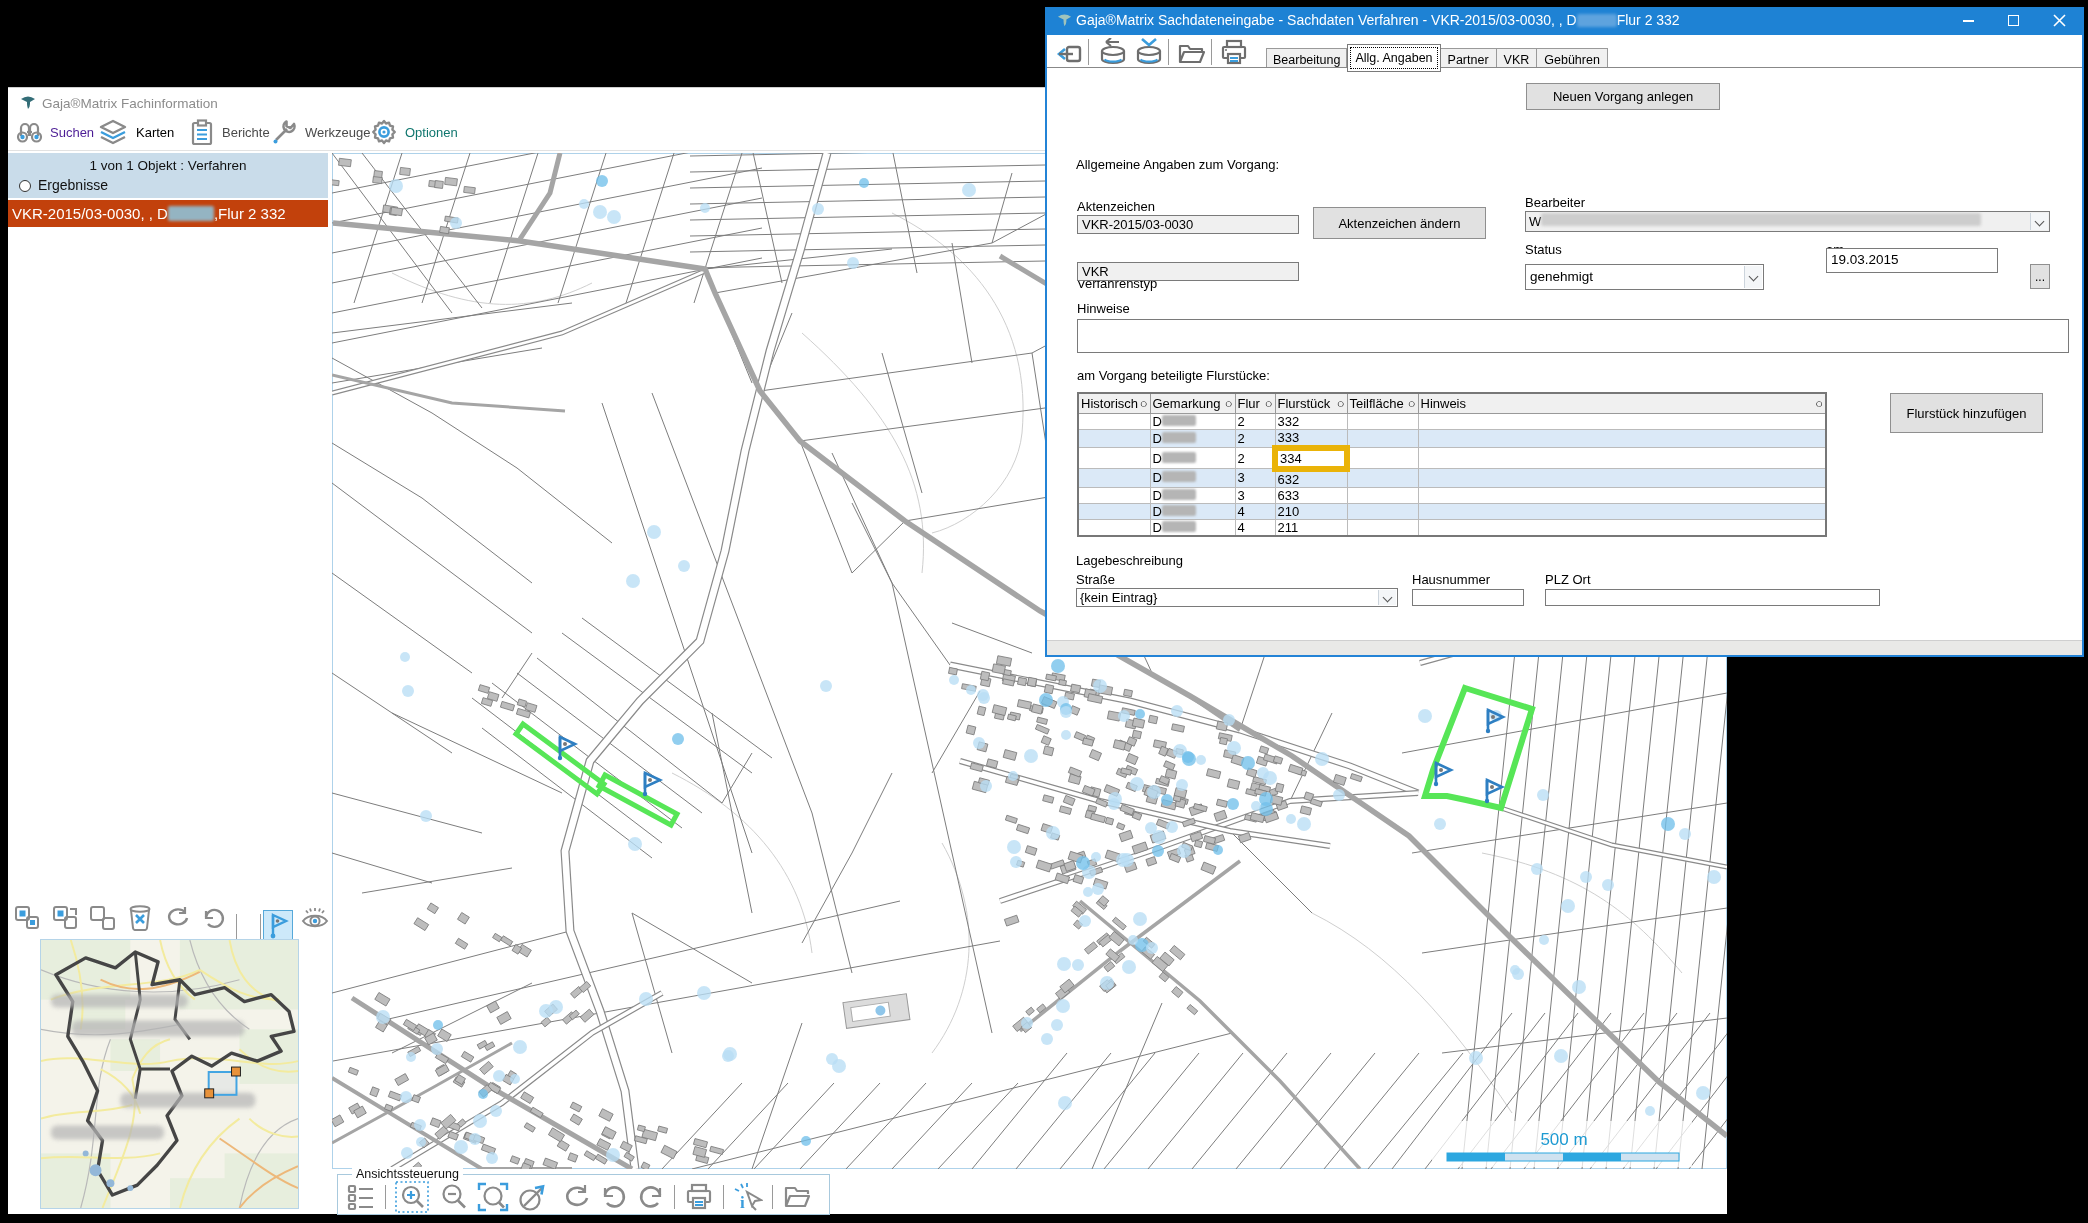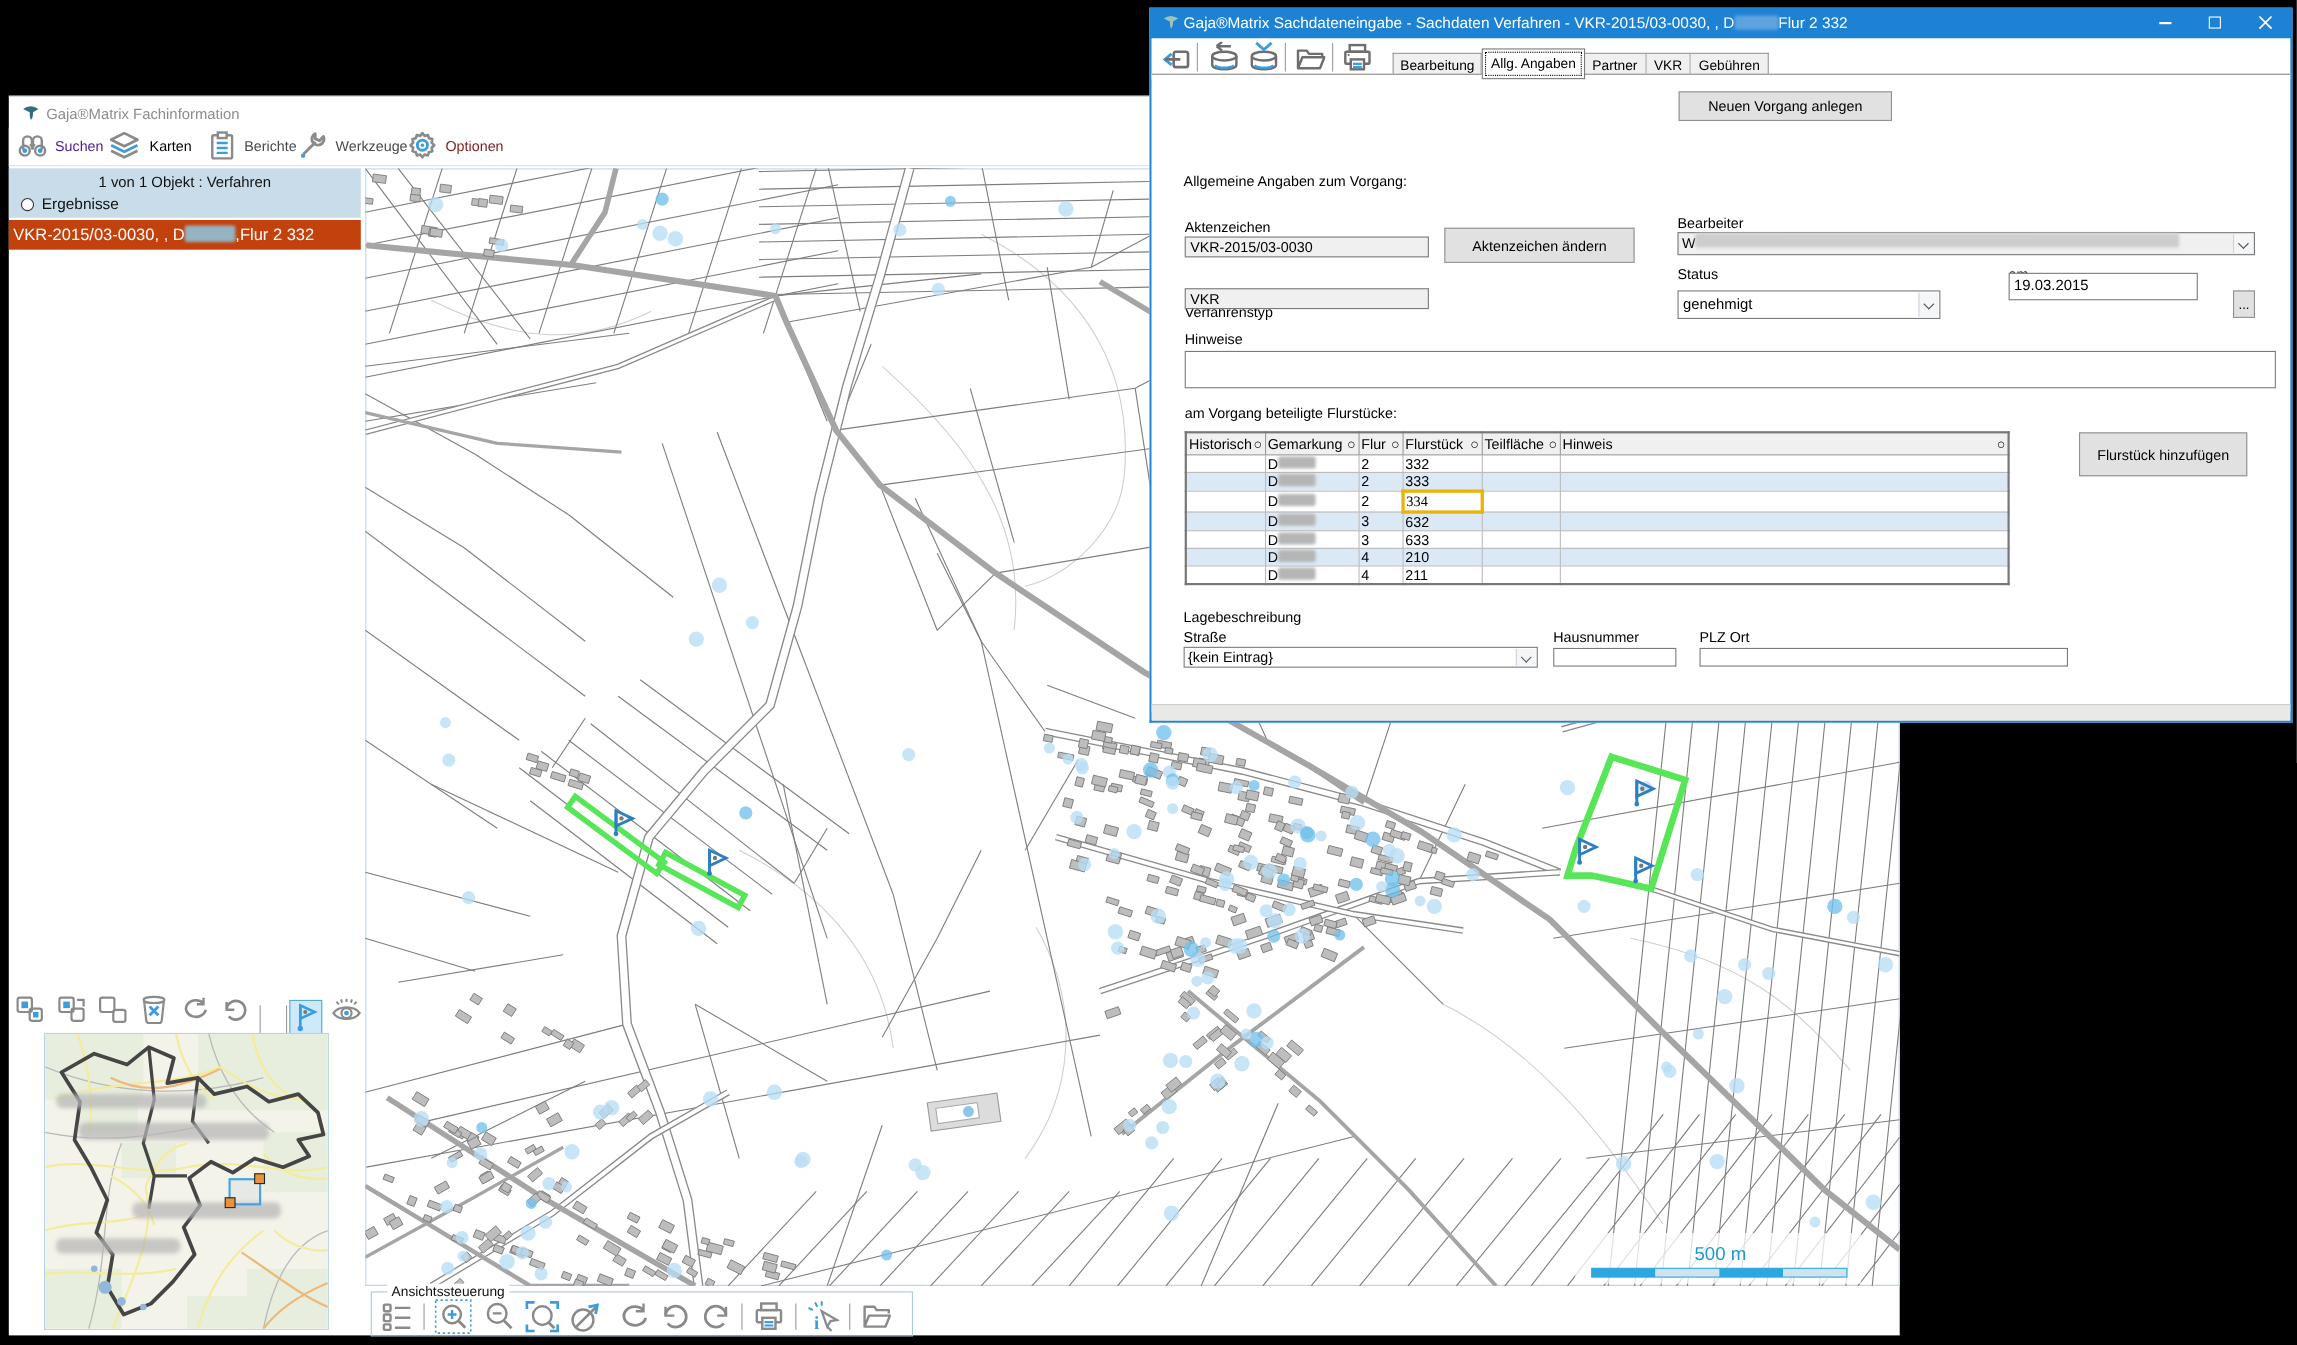--- a/index.html
+++ b/index.html
@@ -61,21 +61,21 @@
           <circle cx="5.5" cy="23.5" r="2" fill="#3b9ddd"></circle>
         </svg></div>
     <div class="abs" style="left:297px; top:9px; font-size:13px; color:#4a4a4a;">Werkzeuge</div>
     <div class="abs" style="left:362px;top:2px"><svg width="28" height="28" viewBox="0 0 28 28" style="">
           <g fill="none" stroke="#8a8a8a" stroke-width="2.4">
             <path d="M14,3 l2,2.5 3,-0.8 1,3 3,0.8 -0.6,3.2 2.4,2.3 -2.4,2.3 0.6,3.2 -3,0.8 -1,3 -3,-0.8 -2,2.5 -2,-2.5 -3,0.8 -1,-3 -3,-0.8 0.6,-3.2 -2.4,-2.3 2.4,-2.3 -0.6,-3.2 3,-0.8 1,-3 3,0.8 z" stroke-linejoin="round"></path>
           </g>
           <circle cx="14" cy="14" r="4.6" fill="none" stroke="#3b9ddd" stroke-width="2.6"></circle>
           <circle cx="14" cy="14" r="1.6" fill="#3b9ddd"></circle>
         </svg></div>
-    <div class="abs" style="left:397px; top:9px; font-size:13px; color:#7f1d1d;">Optionen</div>
+    <div class="abs" style="left:397px; top:9px; font-size:13px; color:#0f766e;">Optionen</div>
     <div class="abs" style="left:0;bottom:0;width:1719px;height:1px;background:#e2e2e2"></div>
   </div>
 
   <div class="abs" style="left:0; top:65px; width:320px; height:45px; background:#c9dcea;">
     <div class="abs" style="left:0;top:5px;width:100%;text-align:center;font-size:13.5px;color:#111;">1 von 1 Objekt : Verfahren</div>
     <div class="abs" style="left:11px;top:27px;width:12px;height:12px;border:1.3px solid #333;border-radius:50%;background:#fff;"></div>
     <div class="abs" style="left:30px;top:24px;font-size:14px;color:#111;">Ergebnisse</div>
   </div>
   <div class="abs" style="left:0; top:112px; width:320px; height:27px; background:#c2410c; color:#fff; font-size:15px; line-height:27px; padding-left:4px;">VKR-2015/03-0030, , D<span style="display:inline-block;width:46px;height:15px;background:#94b4c2;border-radius:2px;vertical-align:-2px;filter:blur(1.5px)"></span>,Flur 2 332</div>
 
@@ -1084,21 +1084,21 @@
         <td style="border:1px solid #bbb; font-size:13px; padding:0 2px;">D<span style="display:inline-block;width:34px;height:11px;background:#b5b5b5;border-radius:2px;filter:blur(1.3px)"></span></td>
         <td style="border:1px solid #bbb; padding:0 2px;">2</td>
         <td style="border:1px solid #bbb; padding:0 2px;">333</td>
         <td style="border:1px solid #bbb;"></td>
         <td style="border:1px solid #bbb;"></td>
       </tr>
       <tr style="background:#fff; height:16px;">
         <td style="border:1px solid #bbb;"></td>
         <td style="border:1px solid #bbb; font-size:13px; padding:0 2px;">D<span style="display:inline-block;width:34px;height:11px;background:#b5b5b5;border-radius:2px;filter:blur(1.3px)"></span></td>
         <td style="border:1px solid #bbb; padding:0 2px;">2</td>
-        <td style="border:3px solid #eab308; padding:0 2px;font-family:Liberation Serif, serif;">334</td>
+        <td style="border:6px solid #eab308; padding:0 2px;">334</td>
         <td style="border:1px solid #bbb;"></td>
         <td style="border:1px solid #bbb;"></td>
       </tr>
       <tr style="background:#dbe9f7; height:16px;">
         <td style="border:1px solid #bbb;"></td>
         <td style="border:1px solid #bbb; font-size:13px; padding:0 2px;">D<span style="display:inline-block;width:34px;height:11px;background:#b5b5b5;border-radius:2px;filter:blur(1.3px)"></span></td>
         <td style="border:1px solid #bbb; padding:0 2px;">3</td>
         <td style="border:1px solid #bbb; padding:0 2px;">632</td>
         <td style="border:1px solid #bbb;"></td>
         <td style="border:1px solid #bbb;"></td>

